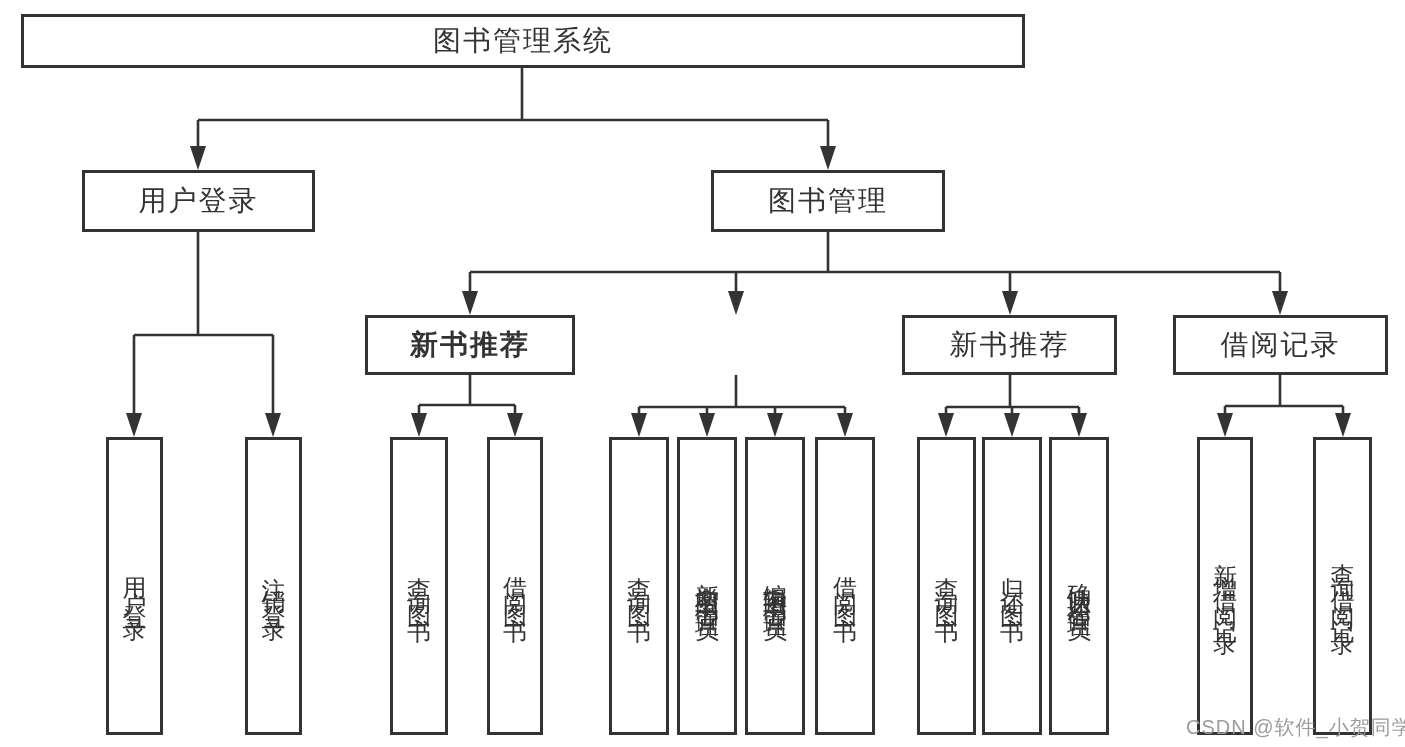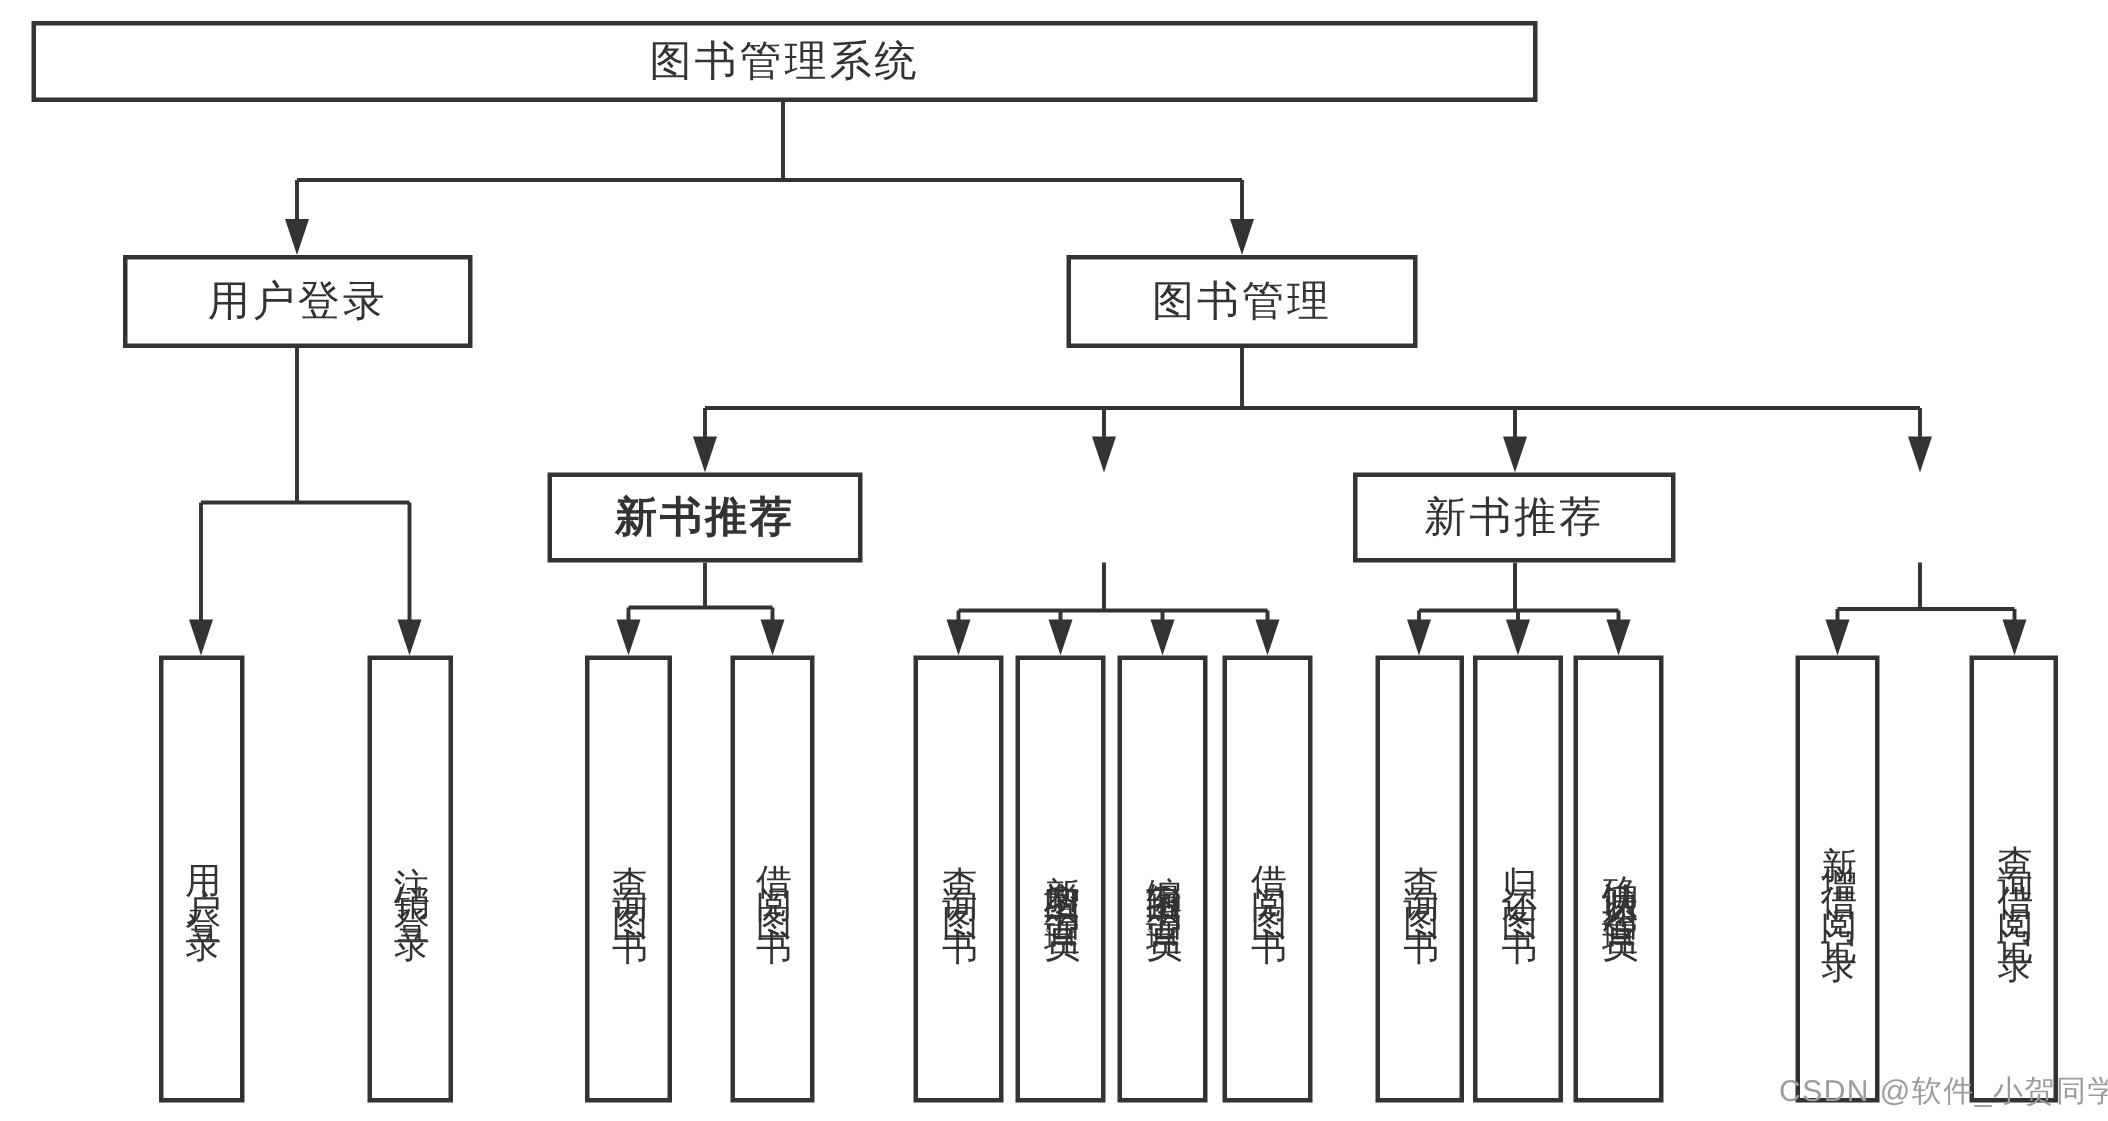--- a/index.html
+++ b/index.html
@@ -130,20 +130,21 @@
     <polygon points="1335,413 1351,413 1343,437"></polygon>
   </svg>
 
   <div class="node hnode n-root">图书管理系统</div>
 
   <div class="node hnode n-userlogin">用户登录</div>
   <div class="node hnode n-bookmgmt">图书管理</div>
 
   <div class="node hnode n-newbooks">新书推荐</div>
   <div class="node hnode n-current">新书推荐</div>
+  <div class="node hnode n-records">借阅记录</div>
 
   <div class="node leaf l-a1">用户登录</div>
   <div class="node leaf l-a2">注销登录</div>
 
   <div class="node leaf l-b1">查询图书</div>
   <div class="node leaf l-b2">借阅图书</div>
 
   <div class="node leaf l-c1">查询图书</div>
   <div class="node leaf l-c2 tight">新增图书（管理员）</div>
   <div class="node leaf l-c3 tight">编辑图书（管理员）</div>

